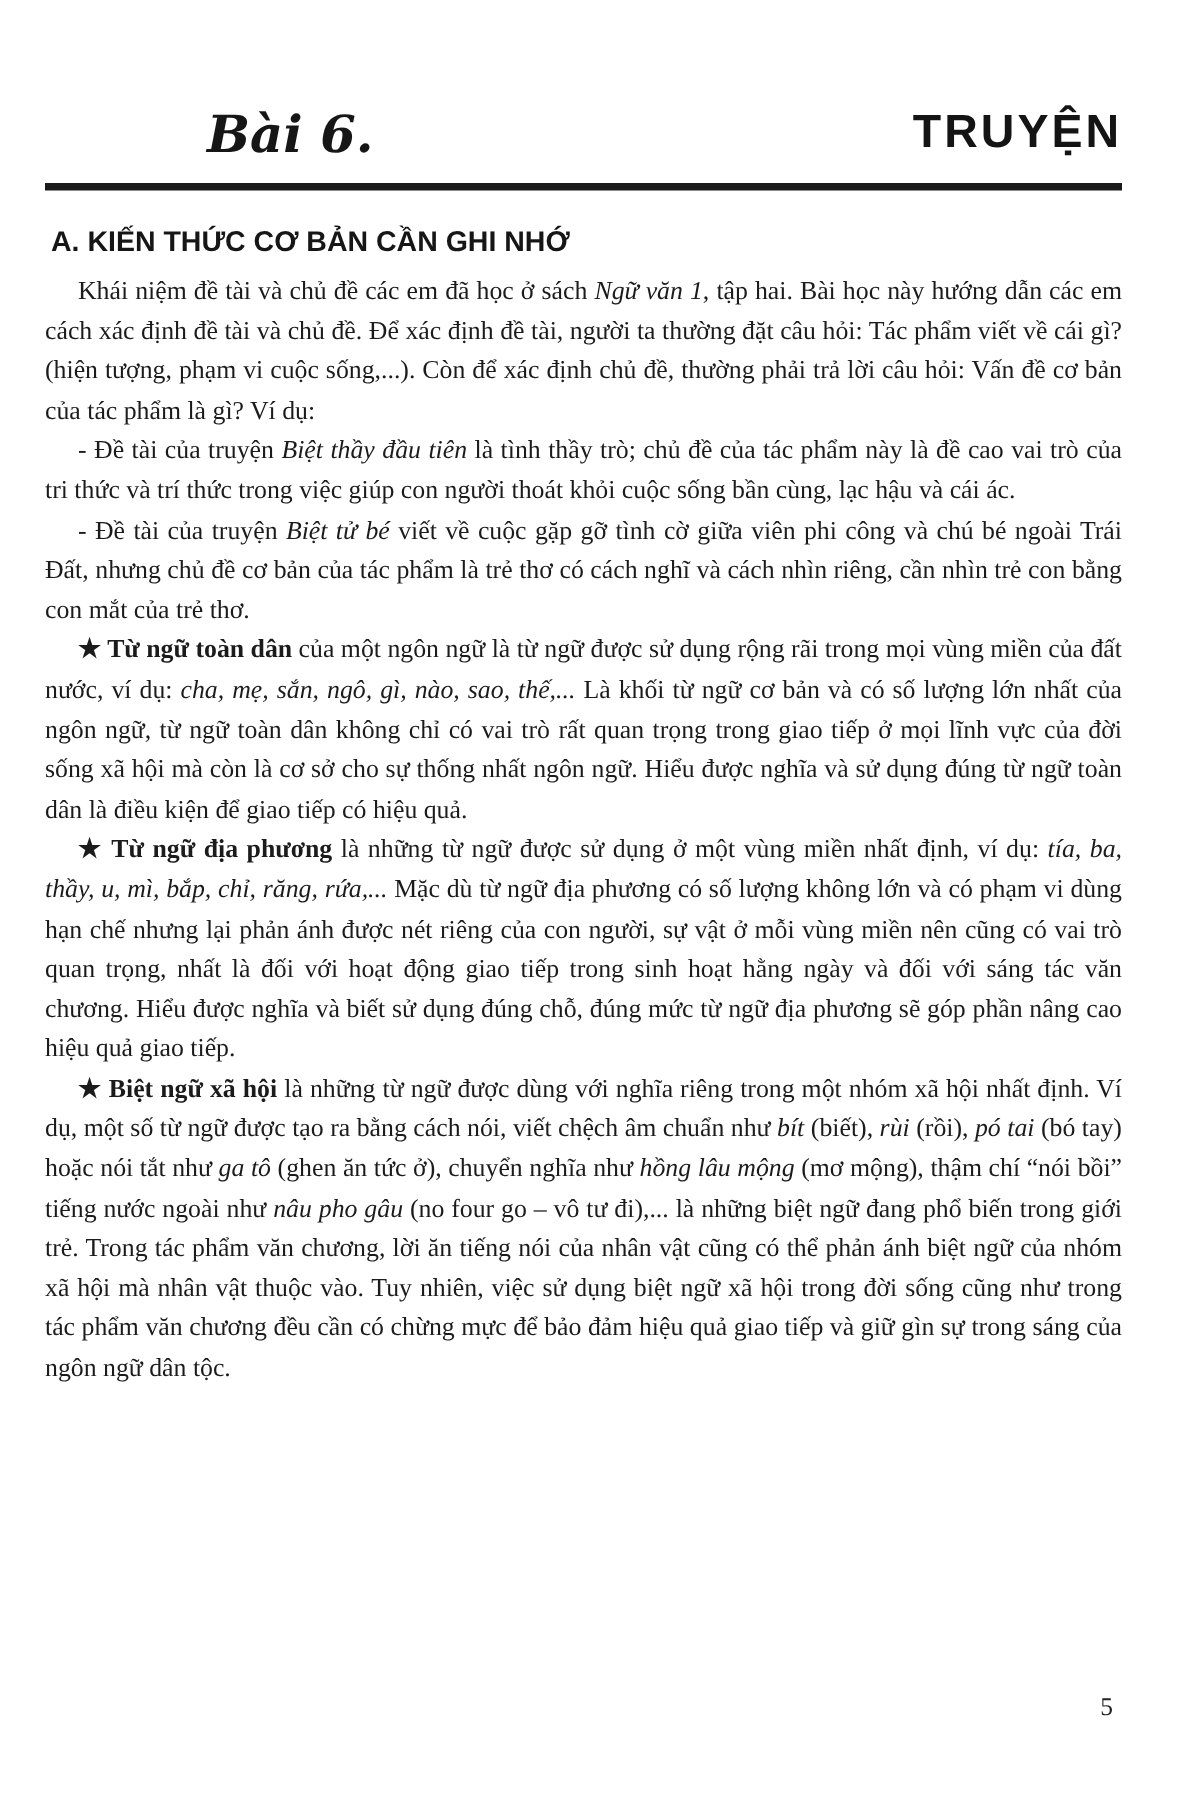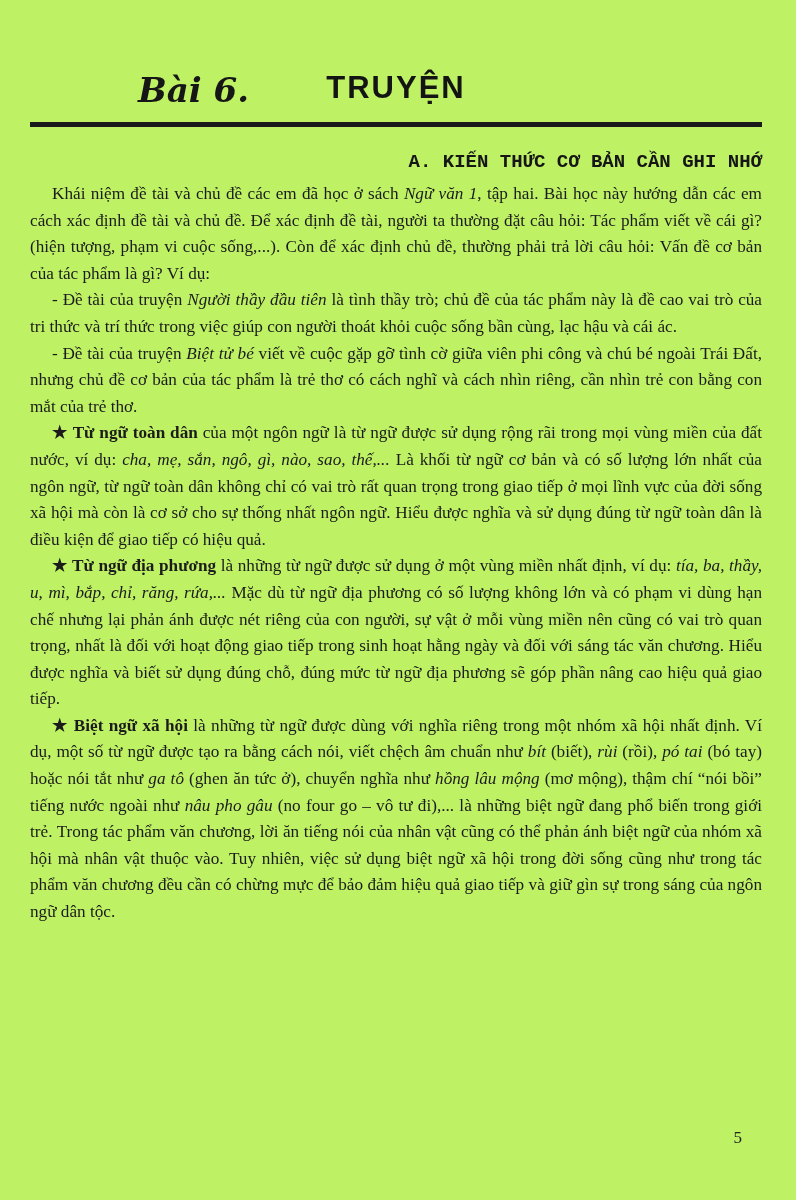--- a/index.html
+++ b/index.html
@@ -1,37 +1,37 @@
 <!DOCTYPE html>
 <html><head>
 <meta charset="utf-8">
 <style>
   html,body{margin:0;padding:0;background:#e8e8e8;}
   .sheet{
-    width:796px;height:1200px;background:#bef264;position:relative;
-    box-sizing:border-box;padding:54px 34px 0 30px;overflow:hidden;
+    width:796px;height:1200px;background:#ffffff;position:relative;
+    box-sizing:border-box;padding:54px 48px 0 30px;overflow:hidden;
     font-family:"Liberation Serif","DejaVu Serif",serif;color:#1b1b1b;
     margin:0 auto;
   }
   .page-header{position:relative;height:60px;}
   .lesson-label{
     position:absolute;left:108px;bottom:4px;
     font-family:"DejaVu Serif",serif;font-style:italic;font-weight:bold;
     font-size:34px;color:#161616;
   }
   .page-title{
-    margin:0;text-align:center;padding-top:16px;
+    margin:0;text-align:right;padding-top:16px;
     font-family:"Liberation Sans","DejaVu Sans",sans-serif;
     font-size:31px;font-weight:bold;letter-spacing:2px;color:#141414;
   }
   .header-rule{height:5px;background:#1a1a1a;margin-top:8px;}
   .section-heading{
     margin:24px 0 8px 4px;
-    font-family:Liberation Mono, monospace;
-    font-size:19px;font-weight:bold;color:#161616;text-align:right;
+    font-family:Liberation Sans, sans-serif;
+    font-size:19px;font-weight:bold;color:#161616;
   }
   .topic-heading{
     margin:4px 0 4px 0;padding-left:26px;
     font-weight:bold;font-size:17.5px;line-height:26px;color:#181818;
   }
   .topic-heading .florette{font-family:"DejaVu Sans",sans-serif;font-size:15px;margin-right:7px;}
   .body-text p{
     margin:0;font-size:17.2px;line-height:26.6px;text-align:justify;
     text-indent:22px;color:#1b1b1b;
   }
@@ -52,21 +52,21 @@
     <h1 class="page-title">TRUYỆN</h1>
   </div>
 
   <div class="header-rule"></div>
 
   <h2 class="section-heading">A. KIẾN THỨC CƠ BẢN CẦN GHI NHỚ</h2>
 
 
   <div class="body-text">
     <p><span>Khái niệm đề tài và chủ đề các em đã học ở sách </span><span class="i">Ngữ văn 1</span><span>, tập hai. Bài học này hướng dẫn các em cách xác định đề tài và chủ đề. Để xác định đề tài, người ta thường đặt câu hỏi: Tác phẩm viết về cái gì? (hiện tượng, phạm vi cuộc sống,...). Còn để xác định chủ đề, thường phải trả lời câu hỏi: Vấn đề cơ bản của tác phẩm là gì? Ví dụ:</span></p>
-    <p><span>- Đề tài của truyện </span><span class="i">Người thầy đầu tiên</span><span> là tình thầy trò; chủ đề của tác phẩm này là đề cao vai trò của tri thức và trí thức trong việc giúp con người thoát khỏi cuộc sống bần cùng, lạc hậu và cái ác.</span></p>
+    <p><span>- Đề tài của truyện </span><span class="i">Biệt thầy đầu tiên</span><span> là tình thầy trò; chủ đề của tác phẩm này là đề cao vai trò của tri thức và trí thức trong việc giúp con người thoát khỏi cuộc sống bần cùng, lạc hậu và cái ác.</span></p>
     <p><span>- Đề tài của truyện </span><span class="i">Biệt tử bé</span><span> viết về cuộc gặp gỡ tình cờ giữa viên phi công và chú bé ngoài Trái Đất, nhưng chủ đề cơ bản của tác phẩm là trẻ thơ có cách nghĩ và cách nhìn riêng, cần nhìn trẻ con bằng con mắt của trẻ thơ.</span></p>
   </div>
 
 
   <div class="body-text">
     <p><span class="b">★ </span><span class="b">Từ ngữ toàn dân</span><span> của một ngôn ngữ là từ ngữ được sử dụng rộng rãi trong mọi vùng miền của đất nước, ví dụ: </span><span class="i">cha, mẹ, sắn, ngô, gì, nào, sao, thế,...</span><span> Là khối từ ngữ cơ bản và có số lượng lớn nhất của ngôn ngữ, từ ngữ toàn dân không chỉ có vai trò rất quan trọng trong giao tiếp ở mọi lĩnh vực của đời sống xã hội mà còn là cơ sở cho sự thống nhất ngôn ngữ. Hiểu được nghĩa và sử dụng đúng từ ngữ toàn dân là điều kiện để giao tiếp có hiệu quả.</span></p>
     <p><span class="b">★ </span><span class="b">Từ ngữ địa phương</span><span> là những từ ngữ được sử dụng ở một vùng miền nhất định, ví dụ: </span><span class="i">tía, ba, thầy, u, mì, bắp, chỉ, răng, rứa,...</span><span> Mặc dù từ ngữ địa phương có số lượng không lớn và có phạm vi dùng hạn chế nhưng lại phản ánh được nét riêng của con người, sự vật ở mỗi vùng miền nên cũng có vai trò quan trọng, nhất là đối với hoạt động giao tiếp trong sinh hoạt hằng ngày và đối với sáng tác văn chương. Hiểu được nghĩa và biết sử dụng đúng chỗ, đúng mức từ ngữ địa phương sẽ góp phần nâng cao hiệu quả giao tiếp.</span></p>
     <p><span class="b">★ </span><span class="b">Biệt ngữ xã hội</span><span> là những từ ngữ được dùng với nghĩa riêng trong một nhóm xã hội nhất định. Ví dụ, một số từ ngữ được tạo ra bằng cách nói, viết chệch âm chuẩn như </span><span class="i">bít</span><span> (biết), </span><span class="i">rùi</span><span> (rồi), </span><span class="i">pó tai</span><span> (bó tay) hoặc nói tắt như </span><span class="i">ga tô</span><span> (ghen ăn tức ở), chuyển nghĩa như </span><span class="i">hồng lâu mộng</span><span> (mơ mộng), thậm chí “nói bồi” tiếng nước ngoài như </span><span class="i">nâu pho gâu</span><span> (no four go – vô tư đi),... là những biệt ngữ đang phổ biến trong giới trẻ. Trong tác phẩm văn chương, lời ăn tiếng nói của nhân vật cũng có thể phản ánh biệt ngữ của nhóm xã hội mà nhân vật thuộc vào. Tuy nhiên, việc sử dụng biệt ngữ xã hội trong đời sống cũng như trong tác phẩm văn chương đều cần có chừng mực để bảo đảm hiệu quả giao tiếp và giữ gìn sự trong sáng của ngôn ngữ dân tộc.</span></p>
   </div>
 

